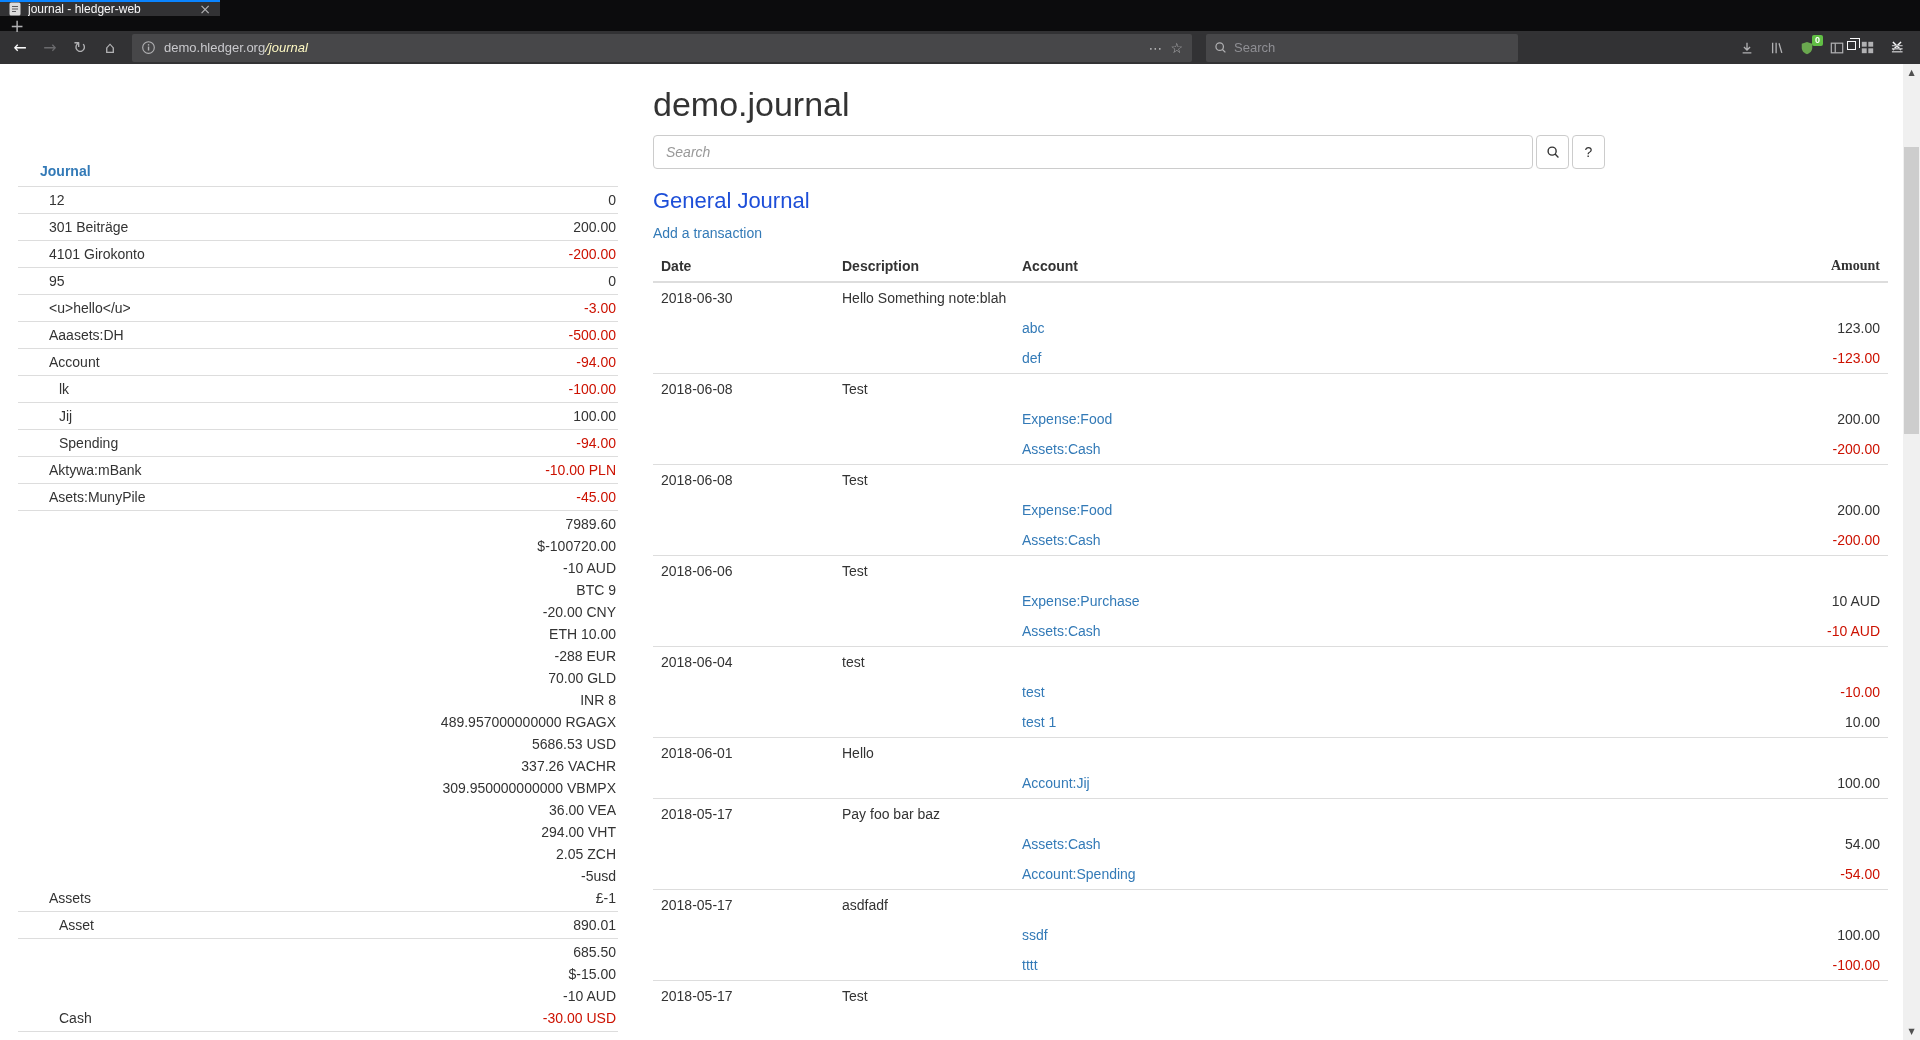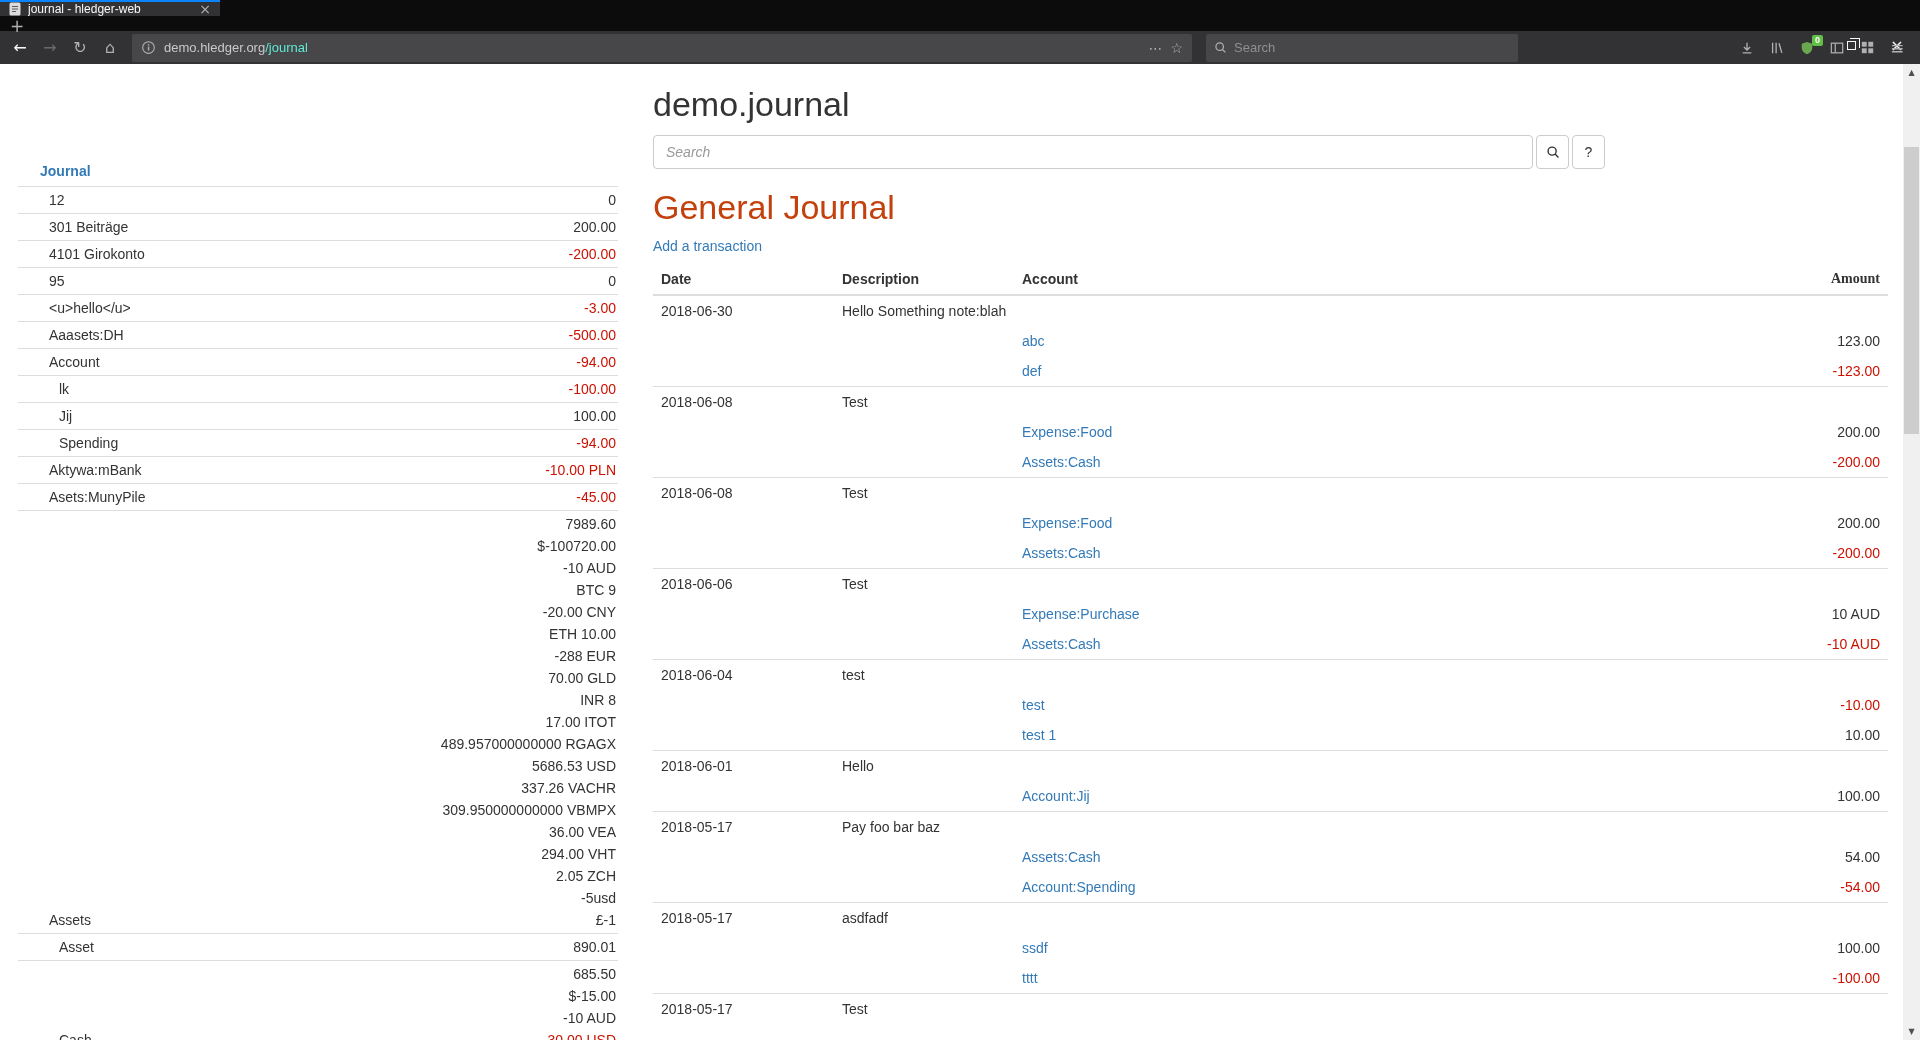--- a/index.html
+++ b/index.html
@@ -28,21 +28,21 @@
   .restore-glyph{position:relative;width:9px;height:9px;border:1px solid #f9f9fa;display:inline-block;}
   .restore-glyph::before{content:"";position:absolute;top:-4px;left:2px;width:9px;height:9px;border:1px solid #f9f9fa;border-bottom:none;border-left:none;}
 
   .toolbar{height:33px;background:var(--chrome-mid);display:flex;align-items:center;padding:0 6px;gap:2px;}
   .nav-btn{width:28px;height:28px;display:flex;align-items:center;justify-content:center;color:var(--chrome-text);font-size:16px;border-radius:2px;}
   .nav-btn.bright{color:#f9f9fa;}
   .nav-btn.dim{color:#6a6a6d;}
   .urlbar{width:1060px;height:28px;background:var(--chrome-field);border-radius:2px;margin-left:6px;display:flex;align-items:center;padding:0 9px;gap:8px;font-size:13px;color:var(--chrome-text);}
   .url-text{flex:1;white-space:nowrap;overflow:hidden;}
   .url-domain{color:#c9c9cd;}
-  .url-path{color:#5eead4;}
+  .url-path{color:#fef9c3;font-style:italic;}
   .urlbar .page-action{font-size:14px;color:var(--chrome-text);}
   .chrome-search{width:312px;height:28px;background:var(--chrome-field);border-radius:2px;margin-left:12px;display:flex;align-items:center;padding:0 8px;gap:7px;color:var(--chrome-text);}
   .chrome-search input{flex:1;background:transparent;border:none;outline:none;font-size:13px;color:#f9f9fa;font-family:"Liberation Sans",sans-serif;}
   .chrome-search input::placeholder{color:#8f8f94;}
   .toolbar-right{margin-left:auto;display:flex;align-items:center;margin-right:2px;}
   .tool-icon{width:30px;height:28px;display:flex;align-items:center;justify-content:center;color:var(--chrome-text);position:relative;font-size:15px;}
   .ext-badge{position:absolute;top:1px;right:-1px;background:#61bf45;color:#fff;font-size:9px;line-height:11px;padding:0 3px;border-radius:2px;font-weight:bold;}
 
   
   .content{display:flex;width:1903px;height:976px;color:#333;}
@@ -56,21 +56,21 @@
   .side-acct-link{color:#333;text-decoration:none;}
   .side-amts{flex:1;text-align:right;}
   .neg{color:var(--neg);}
 
   .main{flex:1;padding:0 15px 12px 17px;}
   .page-title{margin-top:21px;font-size:34px;font-weight:400;color:#333;}
   .search-form{margin-top:11px;display:flex;align-items:center;}
   .page-search{width:880px;height:34px;border:1px solid #ccc;border-radius:4px;padding:6px 12px;font-size:14px;color:#555;outline:none;font-family:"Liberation Sans",sans-serif;}
   .page-search::placeholder{color:#999;font-style:italic;}
   .btn{width:33px;height:34px;margin-left:3px;border:1px solid #ccc;border-radius:4px;background:#fff;display:flex;align-items:center;justify-content:center;font-size:14px;color:#333;cursor:default;}
-  .journal-heading{margin-top:19px;font-size:34px;font-weight:400;color:#c2410c;}
+  .journal-heading{margin-top:19px;font-size:22px;font-weight:400;color:#1d4ed8;}
   .add-link{display:inline-block;margin-top:11px;color:var(--link);font-size:14px;text-decoration:none;}
   .journal-table{width:100%;border-collapse:collapse;margin-top:9px;font-size:14px;table-layout:fixed;}
   .journal-table th{text-align:left;font-weight:bold;padding:5px 8px;border-bottom:2px solid var(--border);line-height:20px;}
   .journal-table th.amount{font-family:Liberation Serif, serif;}
   .journal-table td{padding:5px 8px;line-height:20px;vertical-align:top;white-space:nowrap;overflow:hidden;}
   tr.tx td{border-top:1px solid var(--border);}
   td.amount,th.amount{text-align:right;}
   a.acct{color:var(--link);text-decoration:none;}
 
   
@@ -254,21 +254,20 @@
           <div class="side-amts">
             <div class="amt-line">7989.60</div>
             <div class="amt-line">$-100720.00</div>
             <div class="amt-line">-10 AUD</div>
             <div class="amt-line">BTC 9</div>
             <div class="amt-line">-20.00 CNY</div>
             <div class="amt-line">ETH 10.00</div>
             <div class="amt-line">-288 EUR</div>
             <div class="amt-line">70.00 GLD</div>
             <div class="amt-line">INR 8</div>
-            <div class="amt-line">17.00 ITOT</div>
             <div class="amt-line">489.957000000000 RGAGX</div>
             <div class="amt-line">5686.53 USD</div>
             <div class="amt-line">337.26 VACHR</div>
             <div class="amt-line">309.950000000000 VBMPX</div>
             <div class="amt-line">36.00 VEA</div>
             <div class="amt-line">294.00 VHT</div>
             <div class="amt-line">2.05 ZCH</div>
             <div class="amt-line">-5usd</div>
             <div class="amt-line">£-1</div>
           </div>

